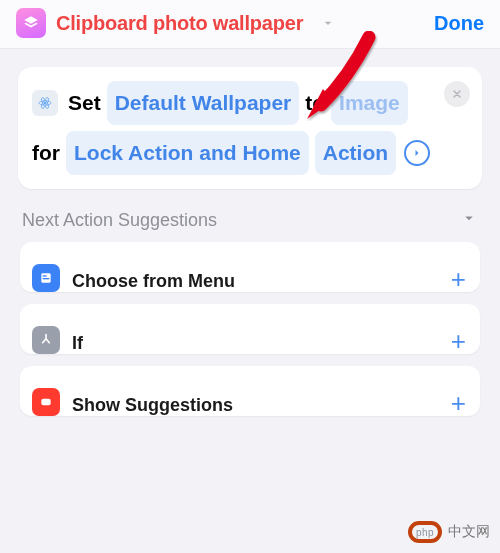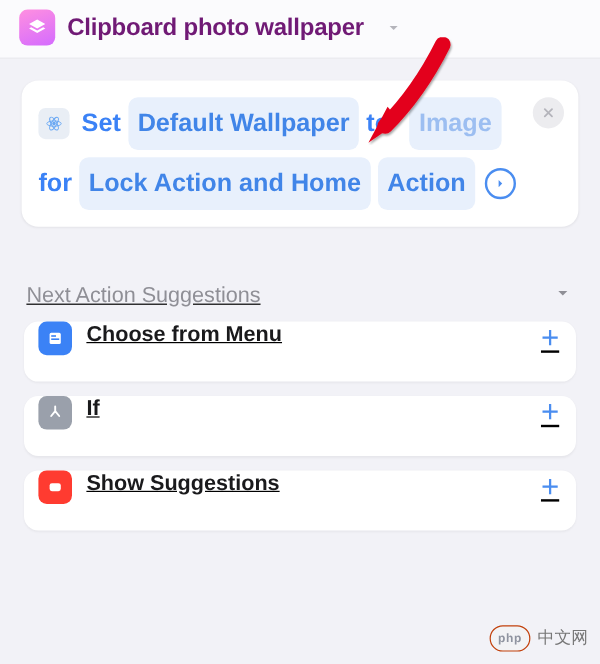--- a/index.html
+++ b/index.html
@@ -31,21 +31,21 @@
     border-radius: 7px;
     background: linear-gradient(160deg,#ff8fe0 0%, #d46bff 100%);
     display: flex;
     align-items: center;
     justify-content: center;
   }
   .app-icon svg { width: 18px; height: 18px; }
   .shortcut-name {
     font-size: 20px;
     font-weight: 700;
-    color: #701a75;
+    color: #ef4444;
     letter-spacing: -0.2px;
   }
   .disclosure {
     width: 26px;
     height: 26px;
     display: flex;
     align-items: center;
     justify-content: center;
     color: #b4b4bb;
     margin-left: 2px;
@@ -90,22 +90,22 @@
   .token {
     display: inline-flex;
     align-items: center;
     background: #e8f0fc;
     color: #4185e8;
     font-weight: 600;
     border-radius: 8px;
     padding: 0 8px;
     height: 44px;
   }
-  .token.pale { color: #9cbef1; margin-left: 10px; }
-  .plain { color: #3b82f6; }
+  .token.pale { color: #9cbef1; }
+  .plain { color: #000000; }
   .disclose-circle {
     width: 26px;
     height: 26px;
     border: 2px solid #4a8df0;
     border-radius: 50%;
     display: inline-flex;
     align-items: center;
     justify-content: center;
     color: #4a8df0;
     margin-left: 2px;
@@ -117,40 +117,39 @@
     width: 26px;
     height: 26px;
     border-radius: 50%;
     background: #ececef;
     display: flex;
     align-items: center;
     justify-content: center;
     color: #b4b4bb;
   }
   .suggestions {
-    margin-top: 46px;
+    margin-top: 20px;
     padding: 0 2px;
-    text-decoration: underline;
   }
   .sugg-header {
     display: flex;
     justify-content: space-between;
     align-items: center;
     color: #8f8f96;
     font-size: 18px;
     font-weight: 500;
     padding: 0 2px 10px 2px;
   }
   .sugg-chevron { color: #8f8f96; }
   .sugg-item {
     background: #ffffff;
     border-radius: 12px;
     height: 50px;
     display: flex;
-    align-items: flex-start;
+    align-items: flex-end;
     padding: 0 14px 0 12px;
     margin-bottom: 12px;
     box-shadow: 0 1px 2px rgba(0,0,0,0.05);
   }
   .sugg-icon {
     width: 28px;
     height: 28px;
     border-radius: 7px;
     display: flex;
     align-items: center;
@@ -188,26 +187,26 @@
     align-items: center;
     gap: 6px;
     font-size: 14px;
     color: #777;
   }
   .wm-badge {
     width: 34px;
     height: 22px;
     border-radius: 11px;
     background: #f2f3f5;
-    border: 1px solid #c2410c;
+    border: 4px solid #c2410c;
     display: flex;
     align-items: center;
     justify-content: center;
     font-size: 10px;
-    font-weight: 700;
+    font-weight: 400;
     color: #8f94a0;
     letter-spacing: 0.5px;
   }
 </style>
 </head>
 <body>
 
 <div class="header">
   <div class="header-left">
     <div class="app-icon">
@@ -215,20 +214,21 @@
         <path fill="#ffffff" d="M12 3l9 5-9 5-9-5 9-5zm0 12.2l6.7-3.7L21 13l-9 5-9-5 2.3-1.5L12 15.2z"></path>
       </svg>
     </div>
     <div class="shortcut-name">Clipboard photo wallpaper</div>
     <div class="disclosure">
       <svg width="16" height="16" viewBox="0 0 24 24">
           <path fill="currentColor" d="M7 10l5 5 5-5z"></path>
         </svg>
     </div>
   </div>
+  <div class="done">Done</div>
 </div>
 
 <div class="content">
   <div class="action-card">
     <div class="close-circle">
       <svg width="12" height="12" viewBox="0 0 24 24">
           <path fill="currentColor" d="M18 6L6 18M6 6l12 12" stroke="currentColor" stroke-width="3" stroke-linecap="round"></path>
         </svg>
     </div>
     <div class="action-row">

